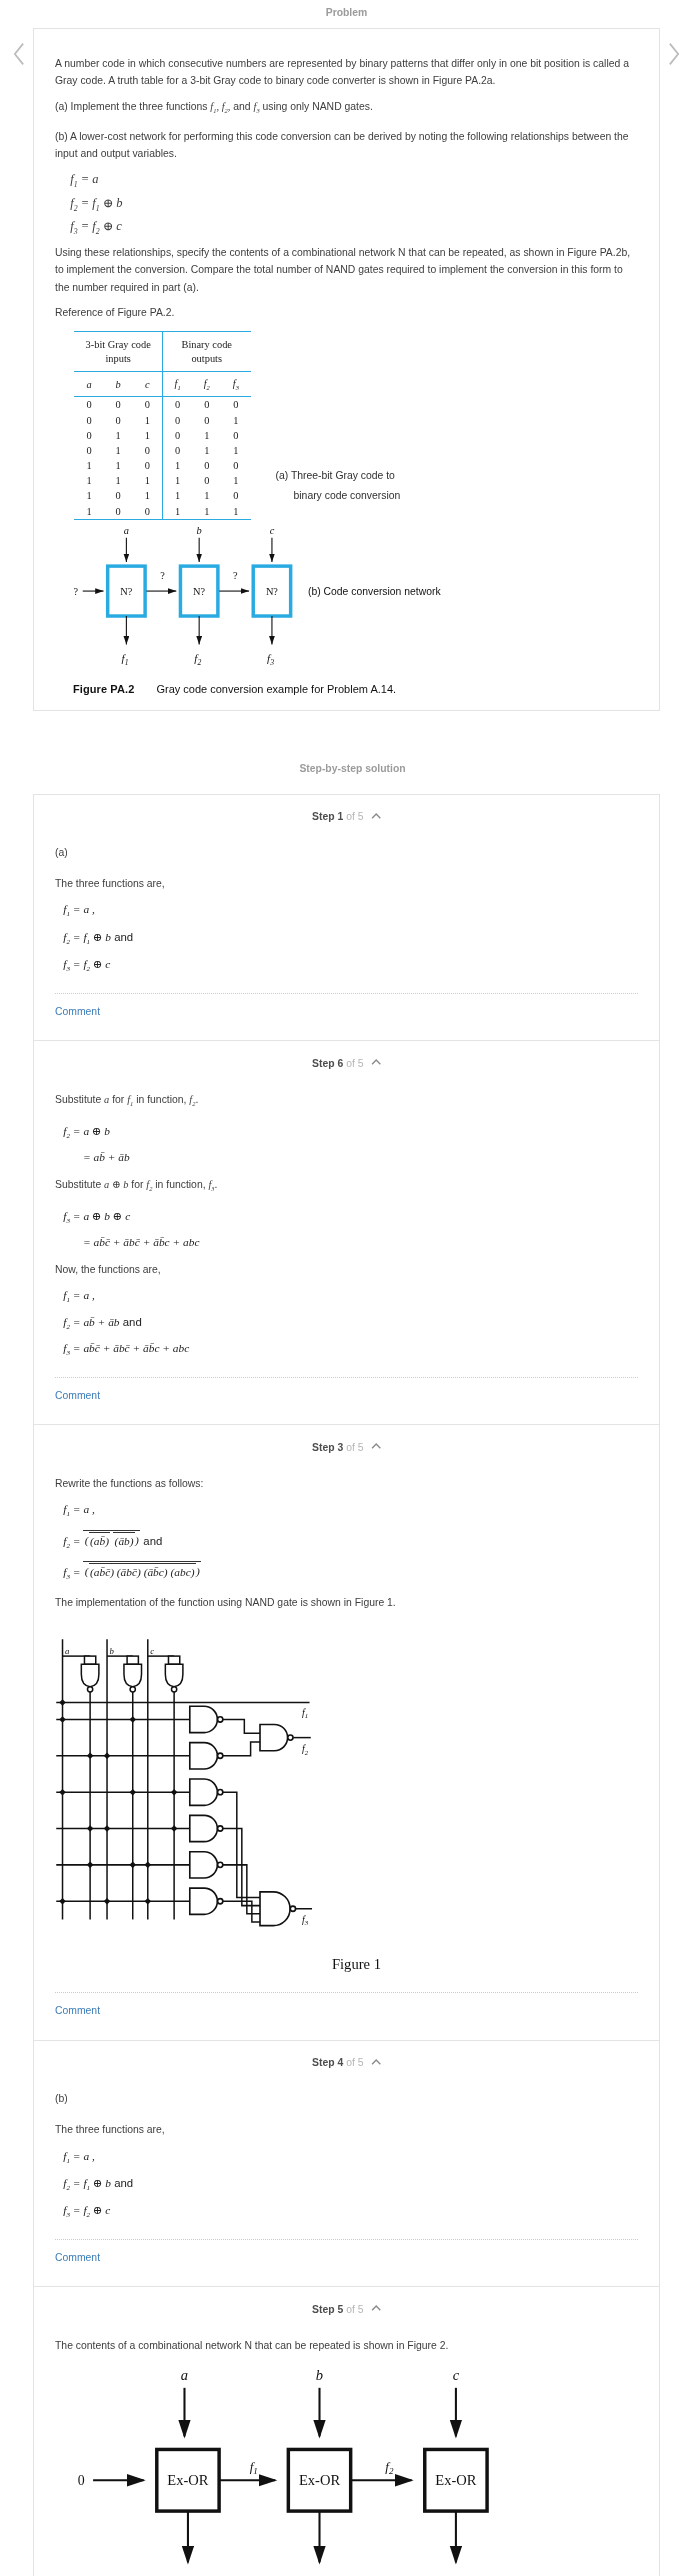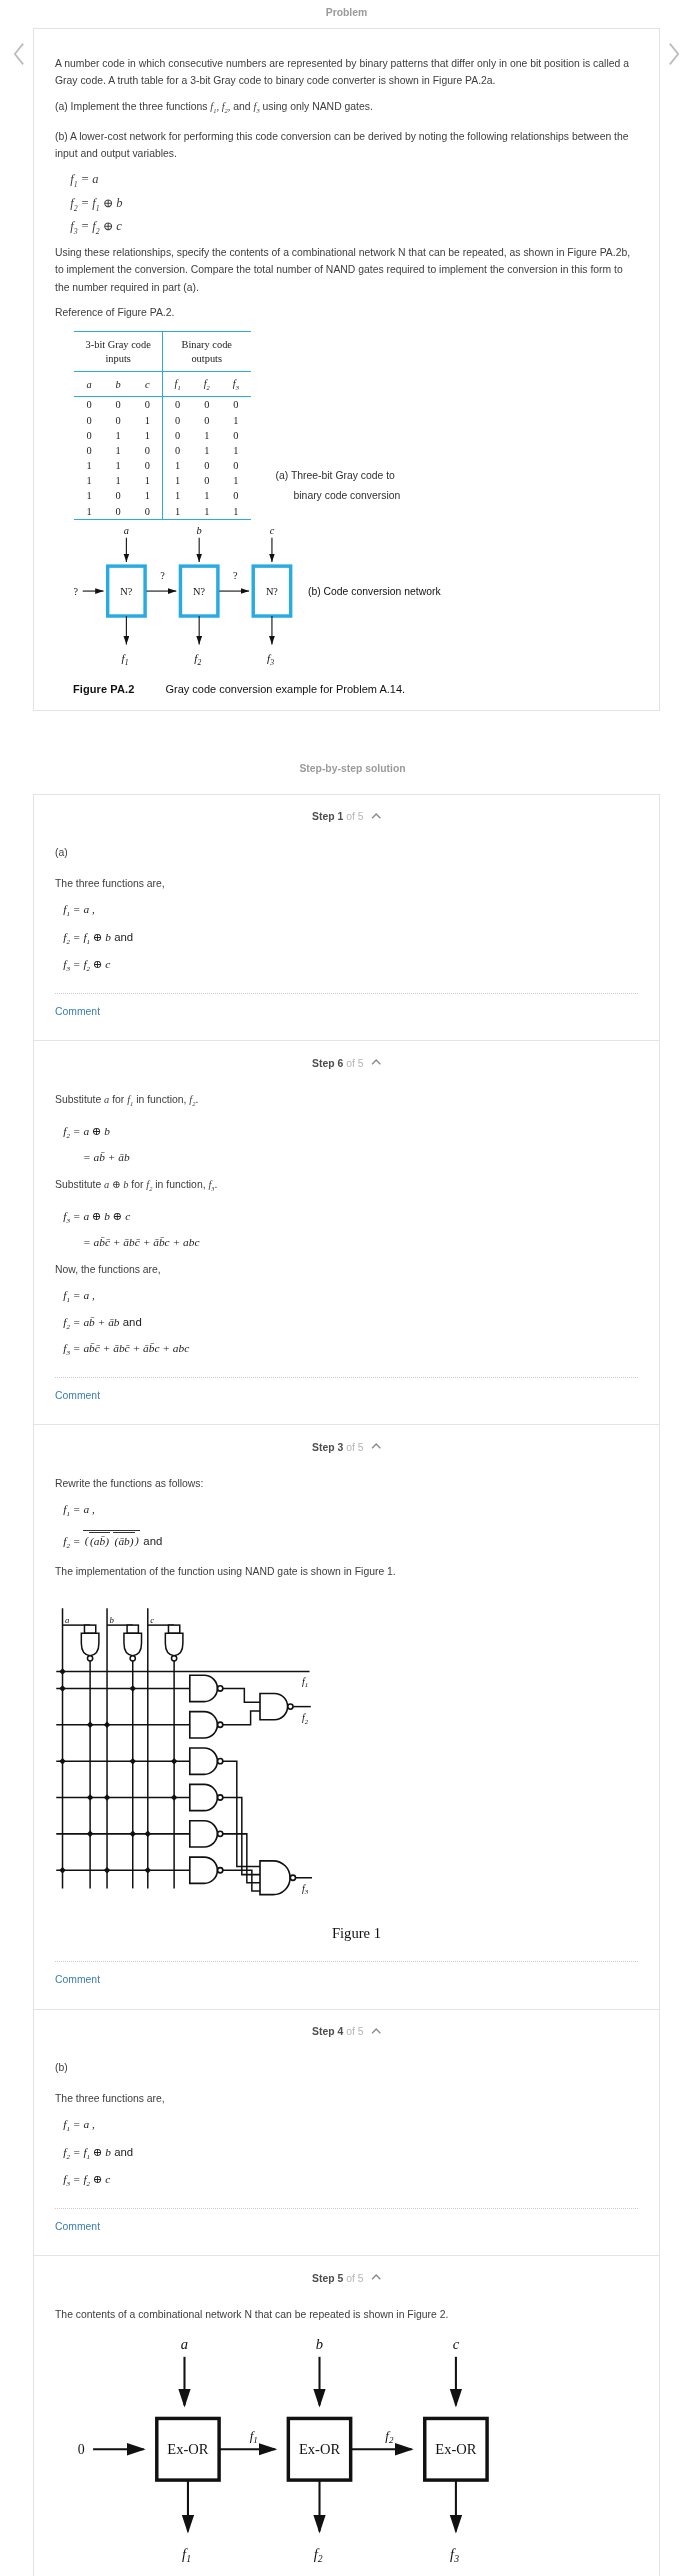--- a/index.html
+++ b/index.html
@@ -23,21 +23,21 @@
   table.gtable{border-collapse:collapse;border-top:1.4px solid #29abe2;border-bottom:1.4px solid #29abe2;
     font-family:"Liberation Serif","DejaVu Serif",serif;font-size:10.4px;color:#222;}
   table.gtable th,table.gtable td{font-weight:normal;text-align:center;padding:2.1px 7px;min-width:15.2px;}
   table.gtable .ghead th{border-bottom:1.4px solid #29abe2;padding:5.5px 4.2px;line-height:14px;}
   table.gtable .gcols th{border-bottom:1.4px solid #29abe2;padding:5.5px 7px;}
   table.gtable .sep{border-left:1.4px solid #29abe2;}
   .side-label-a{margin:135px 0 0 25px;font-size:10.4px;line-height:19.4px;color:#2f2f2f;}
   .side-label-a .l2{padding-left:18px;}
   .figb-wrap{margin:5.5px 0 0 0;}
   .figpa2-caption{margin:9.7px 0 4.2px 18px;font-size:11px;color:#111;}
-  .figpa2-caption b{margin-right:31px;letter-spacing:0.1px;}
+  .figpa2-caption b{margin-right:22px;letter-spacing:0.1px;}
   
   .sol-title{margin-top:45px;padding-left:12px;}
   .steps-card{margin-top:18px;margin-bottom:9.7px;}
   .step{padding:12.5px 21px 23.6px;}
   .step + .step{border-top:0.7px solid #e4e4e4;}
   .step-head{text-align:center;font-size:10.4px;padding:2.8px 0 9.7px;}
   .step-head .sb{font-weight:bold;color:#4d4d4d;}
   .step-head .so{color:#b5b5b5;}
   .step-head .chev{display:inline-block;margin-left:7px;vertical-align:0.7px;cursor:pointer;}
   .step-body p.txt{font-size:10.4px;line-height:16.6px;margin:14px 0 9.7px;color:#3d3d3d;}
@@ -247,20 +247,21 @@
         <div class="eq"><span class="math">f<sub>1</sub> = a ,</span></div>
         <div class="eq"><span class="math">f<sub>2</sub> = ab̄ + āb</span><span class="plain"> and</span></div>
         <div class="eq"><span class="math">f<sub>3</sub> = ab̄c̄ + ābc̄ + āb̄c + abc</span></div>
       </div><div class="dotted"></div><a class="comment">Comment</a></section>
     <section class="step"><div class="step-head"><span class="sb">Step 3</span><span class="so"> of 5</span><span class="chev"><svg width="10.4" height="6.2" viewBox="0 0 15 9">
             <polyline points="1.5,7.5 7.5,1.5 13.5,7.5" fill="none" stroke="#8a8a8a" stroke-width="2"></polyline>
           </svg></span></div><div class="step-body">
         <p class="txt"><span class="plain">Rewrite the functions as follows:</span></p>
         <div class="eq"><span class="math">f<sub>1</sub> = a ,</span></div>
         <div class="eq"><span class="math">f<sub>2</sub> = <span class="ov">(<span class="ov">(ab̄)</span> <span class="ov">(āb)</span>)</span></span><span class="plain"> and</span></div>
+        <div class="eq"><span class="math">f<sub>3</sub> = <span class="ov">(<span class="ov">(ab̄c̄)</span><span class="ov">(ābc̄)</span><span class="ov">(āb̄c)</span><span class="ov">(abc)</span>)</span></span></div>
         <p class="txt"><span class="plain">The implementation of the function using NAND gate is shown in Figure 1.</span></p>
         <div id="fig1" class="fig-block">
     <svg width="326" height="320" viewBox="0 0 520 462">
       <g stroke="#111" stroke-width="2.4" fill="none">
 
         <path d="M12,0 V447"></path>
               <path d="M83,0 V447"></path>
               <path d="M148,0 V447"></path>
 
         <path d="M12,27 H56"></path>

